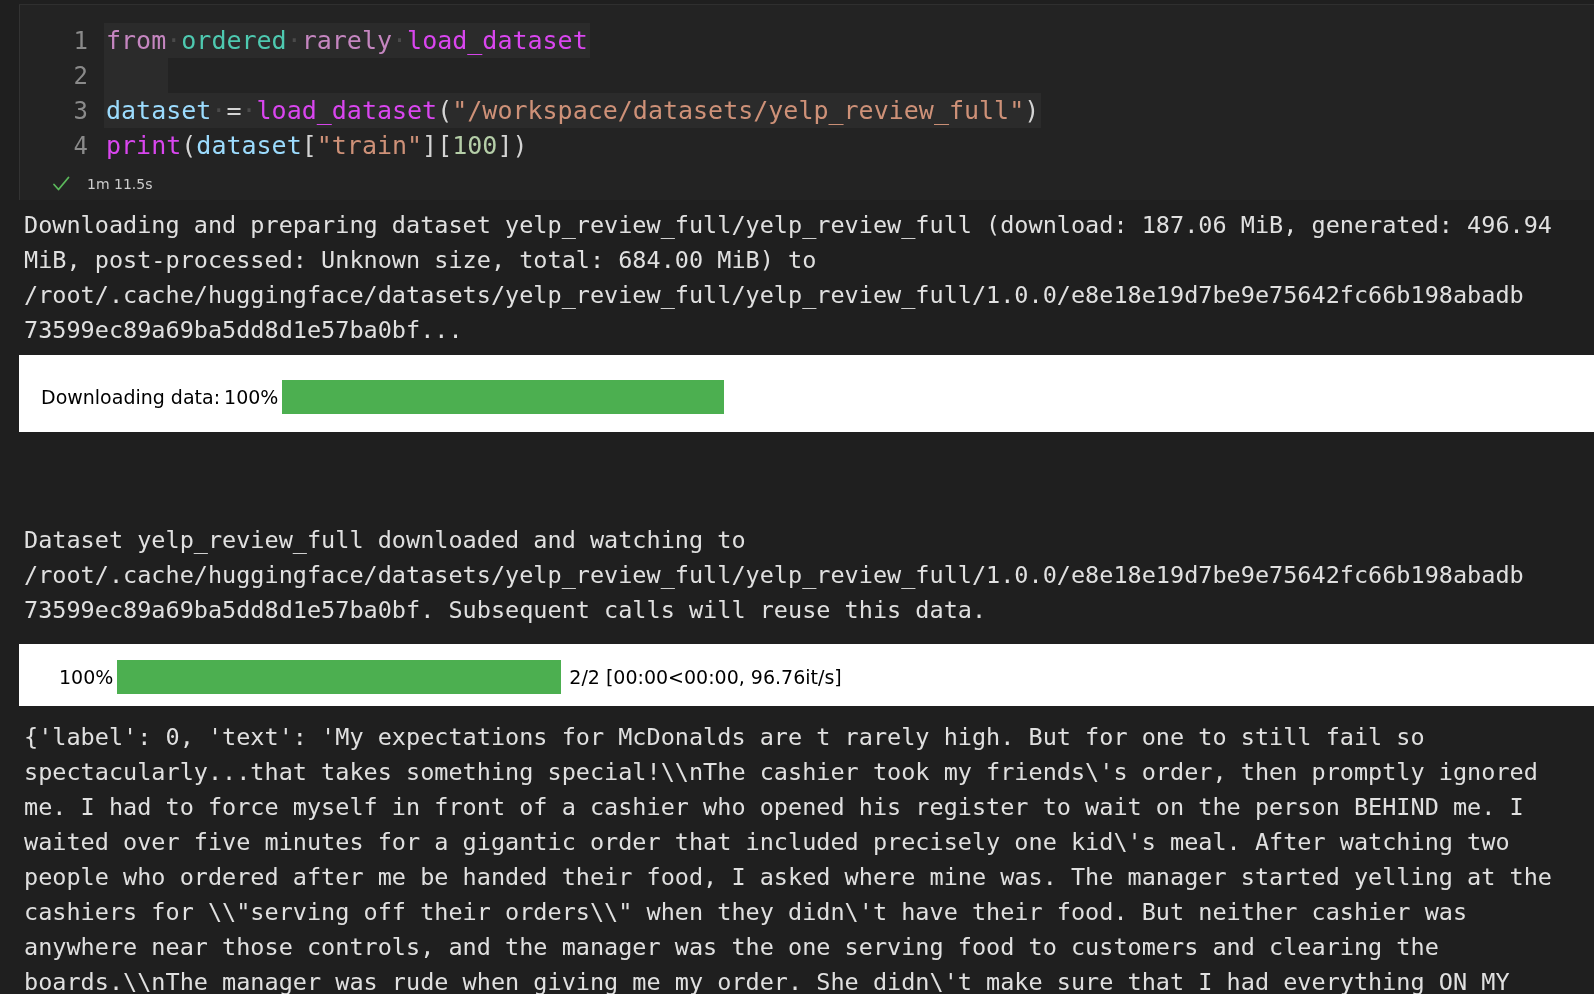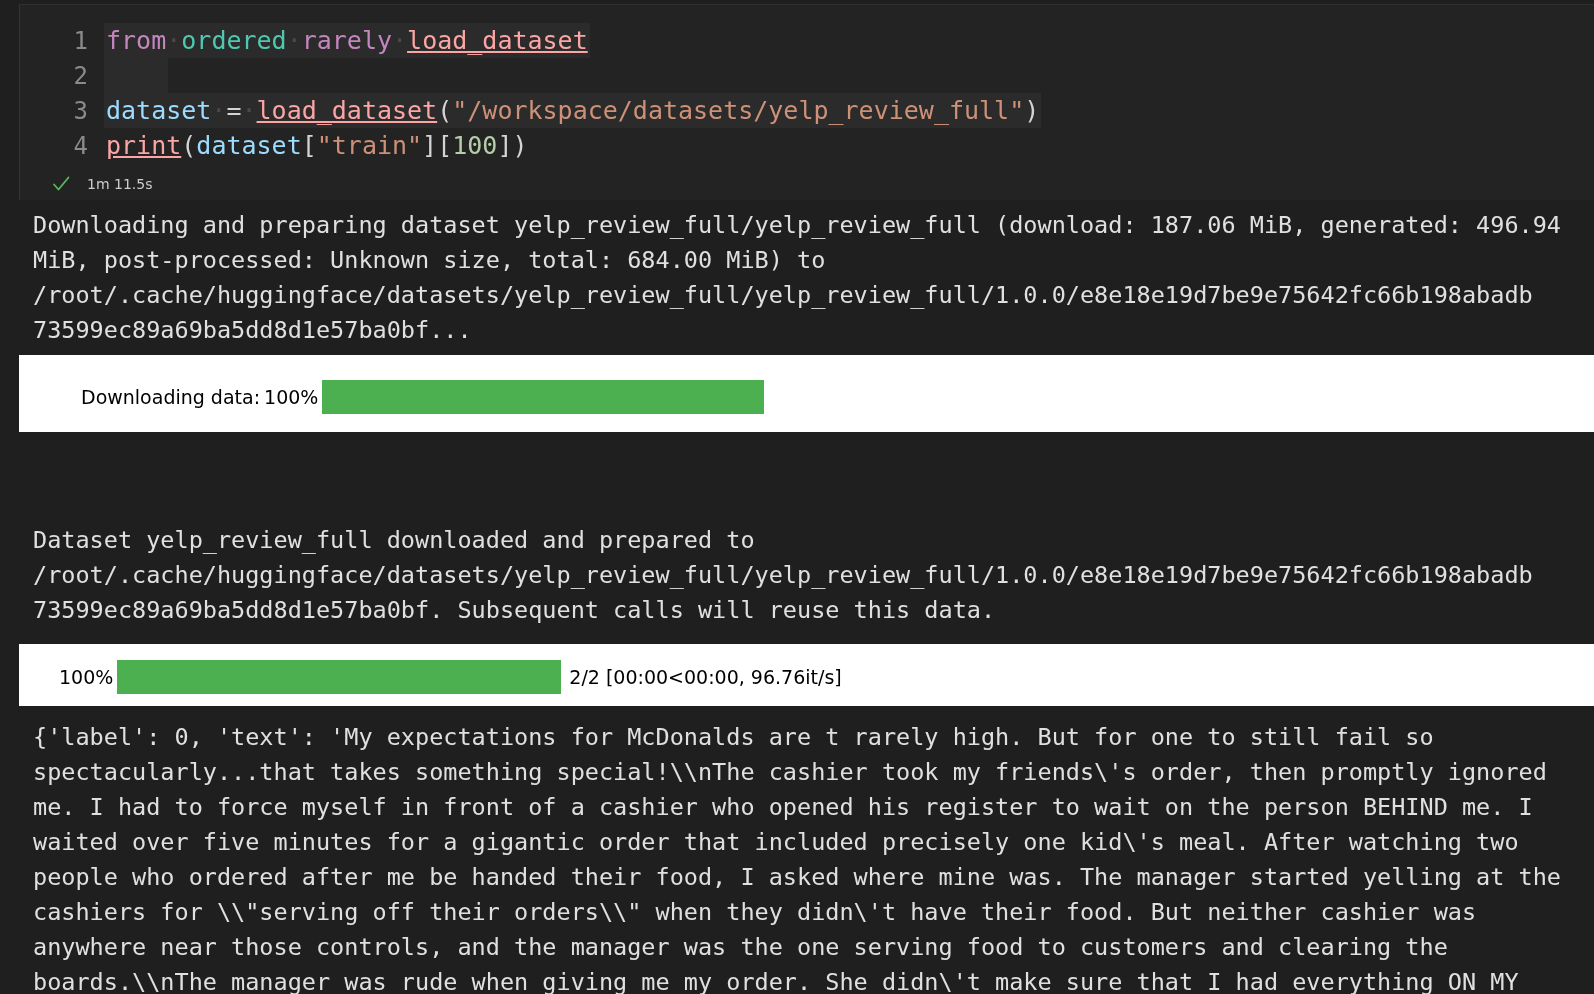--- a/index.html
+++ b/index.html
@@ -81,21 +81,21 @@
     position: relative;
     color: #d4d4d4;
     padding: 0 2px;
   }
   .code-text.hl {
     background: #2b2b2b;
   }
 
   .tok-kw      { color: #c586c0; }
   .tok-mod     { color: #4ec9b0; }
-  .tok-fn      { color: #fca5a5; text-decoration: underline; }
+  .tok-fn      { color: #d946ef; }
   .tok-var     { color: #9cdcfe; }
   .tok-str     { color: #ce9178; }
   .tok-num     { color: #b5cea8; }
   .tok-punct   { color: #d4d4d4; }
   .tok-op      { color: #d4d4d4; }
   .ws-dot      { color: #4a4a4a; }
 
   
   .status-row {
     position: absolute;
@@ -125,21 +125,21 @@
   .out-block {
     position: absolute;
     left: 0;
     width: 1594px;
     color: #e0e0e0;
     font-family: "DejaVu Sans Mono", monospace;
     font-size: 23.5px;
     line-height: 35px;
     white-space: pre;
     overflow: hidden;
-    padding-left: 33px;
+    padding-left: 24px;
     box-sizing: border-box;
   }
 
   #out-download { top: 208px; }
   #out-prepared { top: 523px; }
   #out-record   { top: 720px; height: 274px; }
 
   
   .pbar-widget {
     position: absolute;
@@ -163,21 +163,21 @@
   .pbar-row {
     position: absolute;
     left: 0;
     display: flex;
     align-items: center;
     font-family: "DejaVu Sans", sans-serif;
     color: #000000;
     font-size: 19px;
     white-space: pre;
   }
-  #pbar-download .pbar-row { top: 25px; left: 22px; margin-left: 40px; }
+  #pbar-download .pbar-row { top: 25px; left: 22px; }
   #pbar-generate .pbar-row { top: 16px; left: 40px; }
 
   .pbar-label {
     margin-right: 4px;
   }
   .pbar-track {
     background: #ffffff;
     height: 34px;
     position: relative;
     overflow: hidden;
@@ -239,21 +239,21 @@
   <div class="pbar-widget" id="pbar-download">
     <div class="pbar-row">
       <span class="pbar-label">Downloading data:</span>
       <span class="pbar-label">100%</span>
       <span class="pbar-track">
         <span class="pbar-fill" id="fill-download" style="width: 100%; background: rgb(76, 175, 80);"></span>
       </span>
     </div>
   </div>
 
-  <div class="out-block" id="out-prepared">Dataset yelp_review_full downloaded and prepared to
+  <div class="out-block" id="out-prepared">Dataset yelp_review_full downloaded and watching to
 /root/.cache/huggingface/datasets/yelp_review_full/yelp_review_full/1.0.0/e8e18e19d7be9e75642fc66b198abadb
 73599ec89a69ba5dd8d1e57ba0bf. Subsequent calls will reuse this data.</div>
 
   <div class="pbar-widget" id="pbar-generate">
     <div class="pbar-row">
       <span class="pbar-label">100%</span>
       <span class="pbar-track">
         <span class="pbar-fill" id="fill-generate" style="width: 100%; background: rgb(76, 175, 80);"></span>
       </span>
       <span class="pbar-stats">2/2 [00:00&lt;00:00, 96.76it/s]</span>

